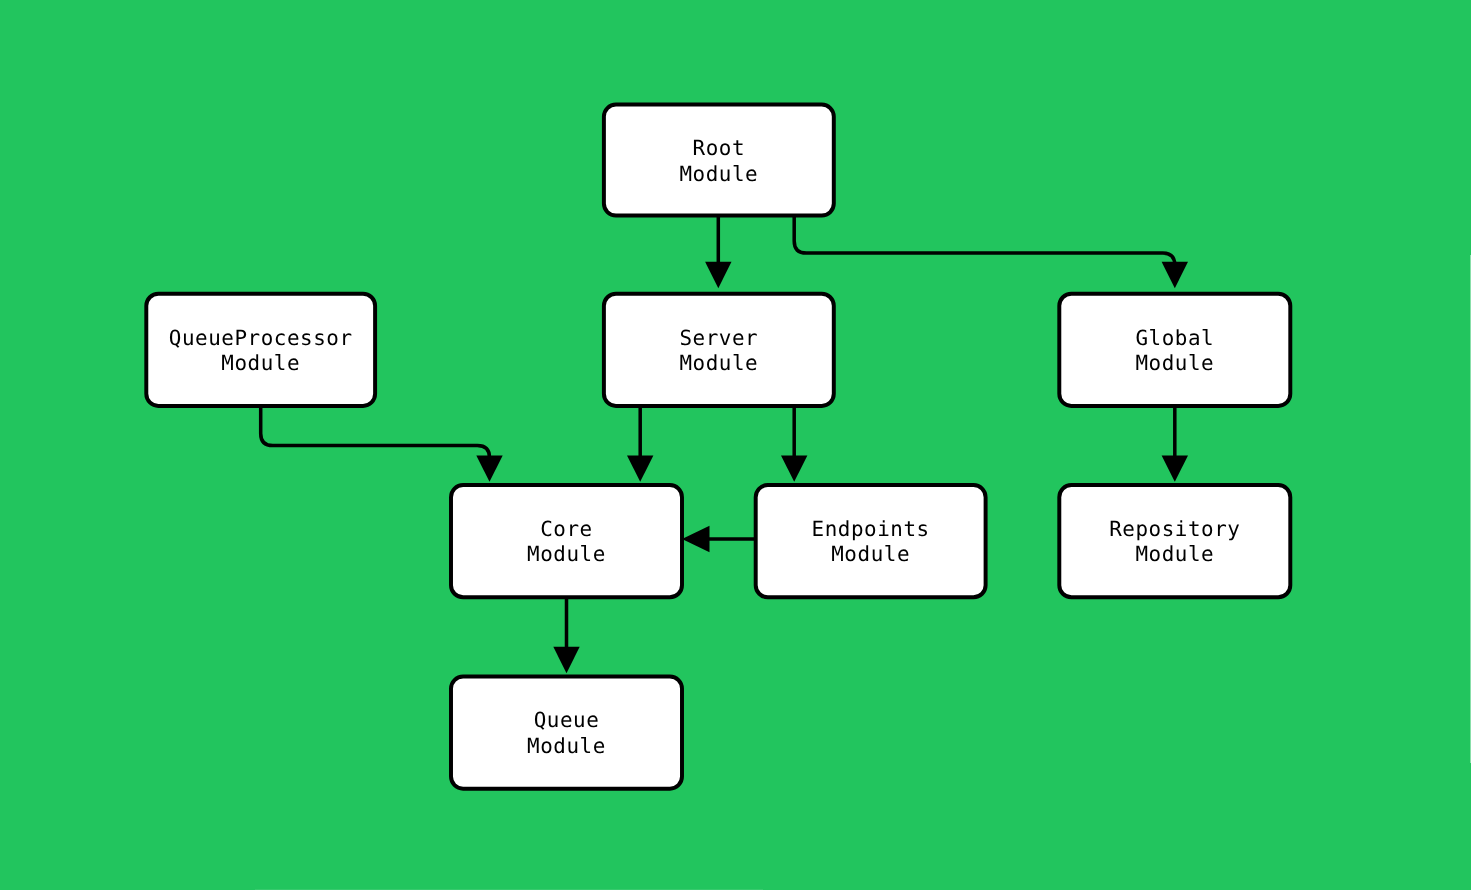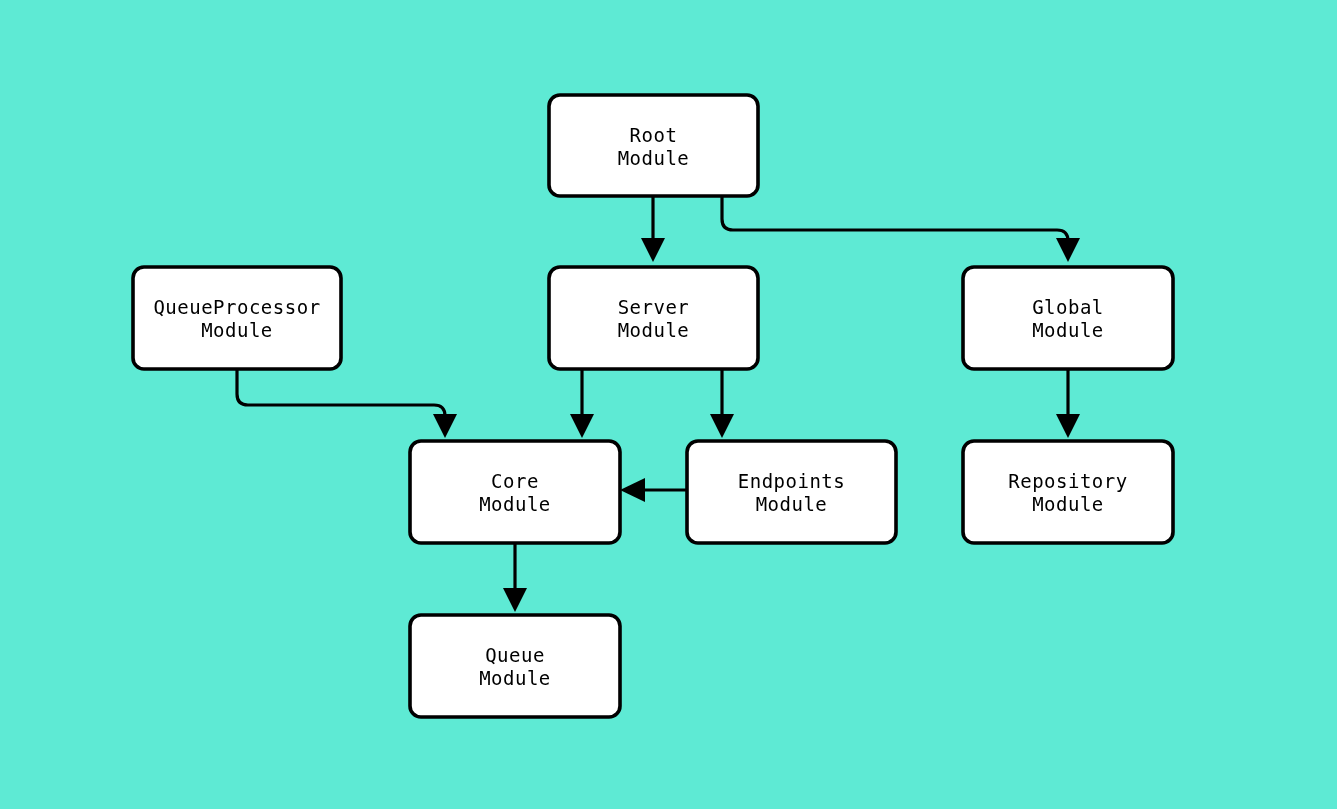--- a/index.html
+++ b/index.html
@@ -8,21 +8,21 @@
     padding: 0;
     background: #ffffff;
   }
   body {
     font-family: "DejaVu Sans Mono", "Liberation Mono", monospace;
   }
   #canvas {
     position: relative;
     width: 1337px;
     height: 809px;
-    background: #5eead4;
+    background: #22c55e;
     overflow: hidden;
   }
   #diagram-svg {
     position: absolute;
     left: 0;
     top: 0;
     width: 1337px;
     height: 809px;
     display: block;
   }

